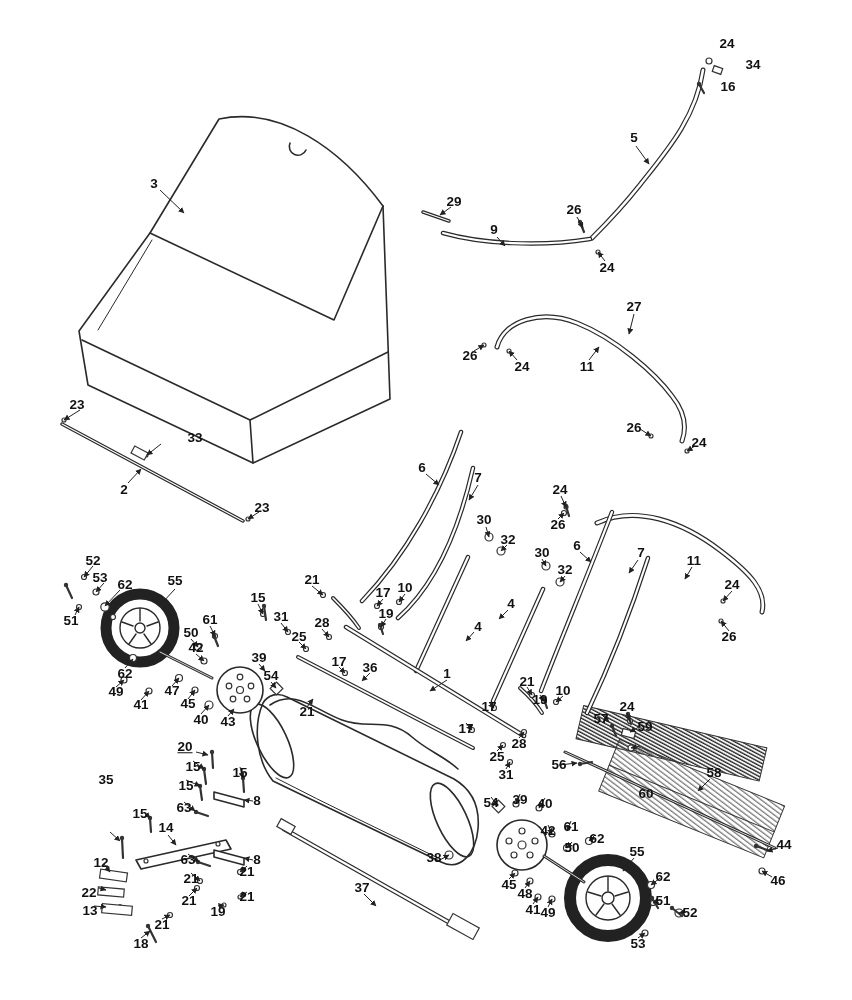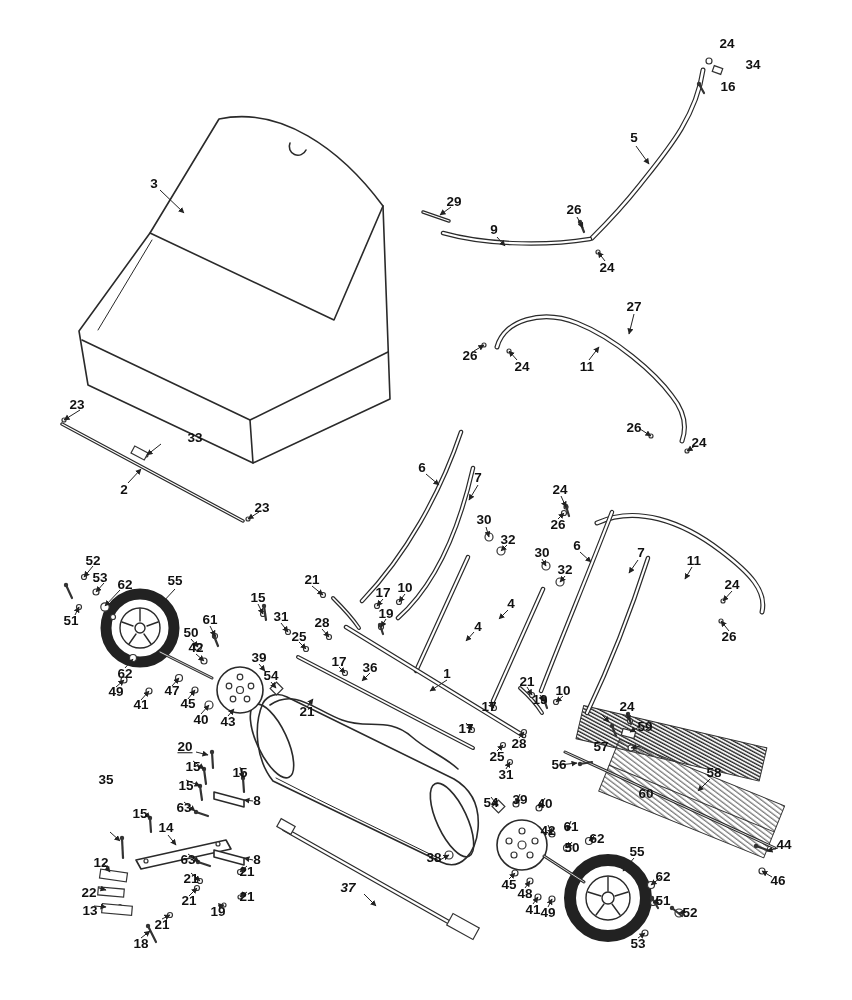--- a/index.html
+++ b/index.html
@@ -461,21 +461,21 @@
       <span class="callout" style="left: 116px; top: 692px;">49</span>
       <span class="callout" style="left: 141px; top: 705px;">41</span>
       <span class="callout" style="left: 188px; top: 704px;">45</span>
       <span class="callout" style="left: 527px; top: 682px;">21</span>
       <span class="callout" style="left: 540px; top: 700px;">19</span>
       <span class="callout" style="left: 563px; top: 691px;">10</span>
       <span class="callout" style="left: 489px; top: 707px;">17</span>
       <span class="callout" style="left: 201px; top: 720px;">40</span>
       <span class="callout" style="left: 228px; top: 722px;">43</span>
       <span class="callout" style="left: 307px; top: 712px;">21</span>
-      <span class="callout" style="left: 601px; top: 719px; margin-top: 28px;">57</span>
+      <span class="callout" style="left: 601px; top: 719px;">57</span>
       <span class="callout" style="left: 627px; top: 707px;">24</span>
       <span class="callout" style="left: 645px; top: 727px;">59</span>
       <span class="callout" style="left: 646px; top: 746px; margin-top: 48px;">60</span>
       <span class="callout" style="left: 466px; top: 729px;">17</span>
       <span class="callout" style="left: 519px; top: 744px;">28</span>
       <span class="callout" style="left: 497px; top: 757px;">25</span>
       <span class="callout" style="left: 559px; top: 765px;">56</span>
       <span class="callout" style="left: 185px; top: 747px; text-decoration: underline;">20</span>
       <span class="callout" style="left: 193px; top: 767px;">15</span>
       <span class="callout" style="left: 506px; top: 775px;">31</span>
@@ -505,21 +505,21 @@
       <span class="callout" style="left: 525px; top: 894px;">48</span>
       <span class="callout" style="left: 191px; top: 879px;">21</span>
       <span class="callout" style="left: 247px; top: 872px;">21</span>
       <span class="callout" style="left: 89px; top: 893px;">22</span>
       <span class="callout" style="left: 533px; top: 910px;">41</span>
       <span class="callout" style="left: 548px; top: 913px;">49</span>
       <span class="callout" style="left: 90px; top: 911px;">13</span>
       <span class="callout" style="left: 189px; top: 901px;">21</span>
       <span class="callout" style="left: 218px; top: 912px;">19</span>
       <span class="callout" style="left: 247px; top: 897px;">21</span>
-      <span class="callout" style="left: 348px; top: 888px; font-style: italic;">37</span>
+      <span class="callout" style="left: 362px; top: 888px;">37</span>
       <span class="callout" style="left: 663px; top: 877px;">62</span>
       <span class="callout" style="left: 663px; top: 901px;">51</span>
       <span class="callout" style="left: 690px; top: 913px;">52</span>
       <span class="callout" style="left: 162px; top: 925px;">21</span>
       <span class="callout" style="left: 141px; top: 944px;">18</span>
       <span class="callout" style="left: 638px; top: 944px;">53</span>
     </div>
 </div>
 
 </body></html>

